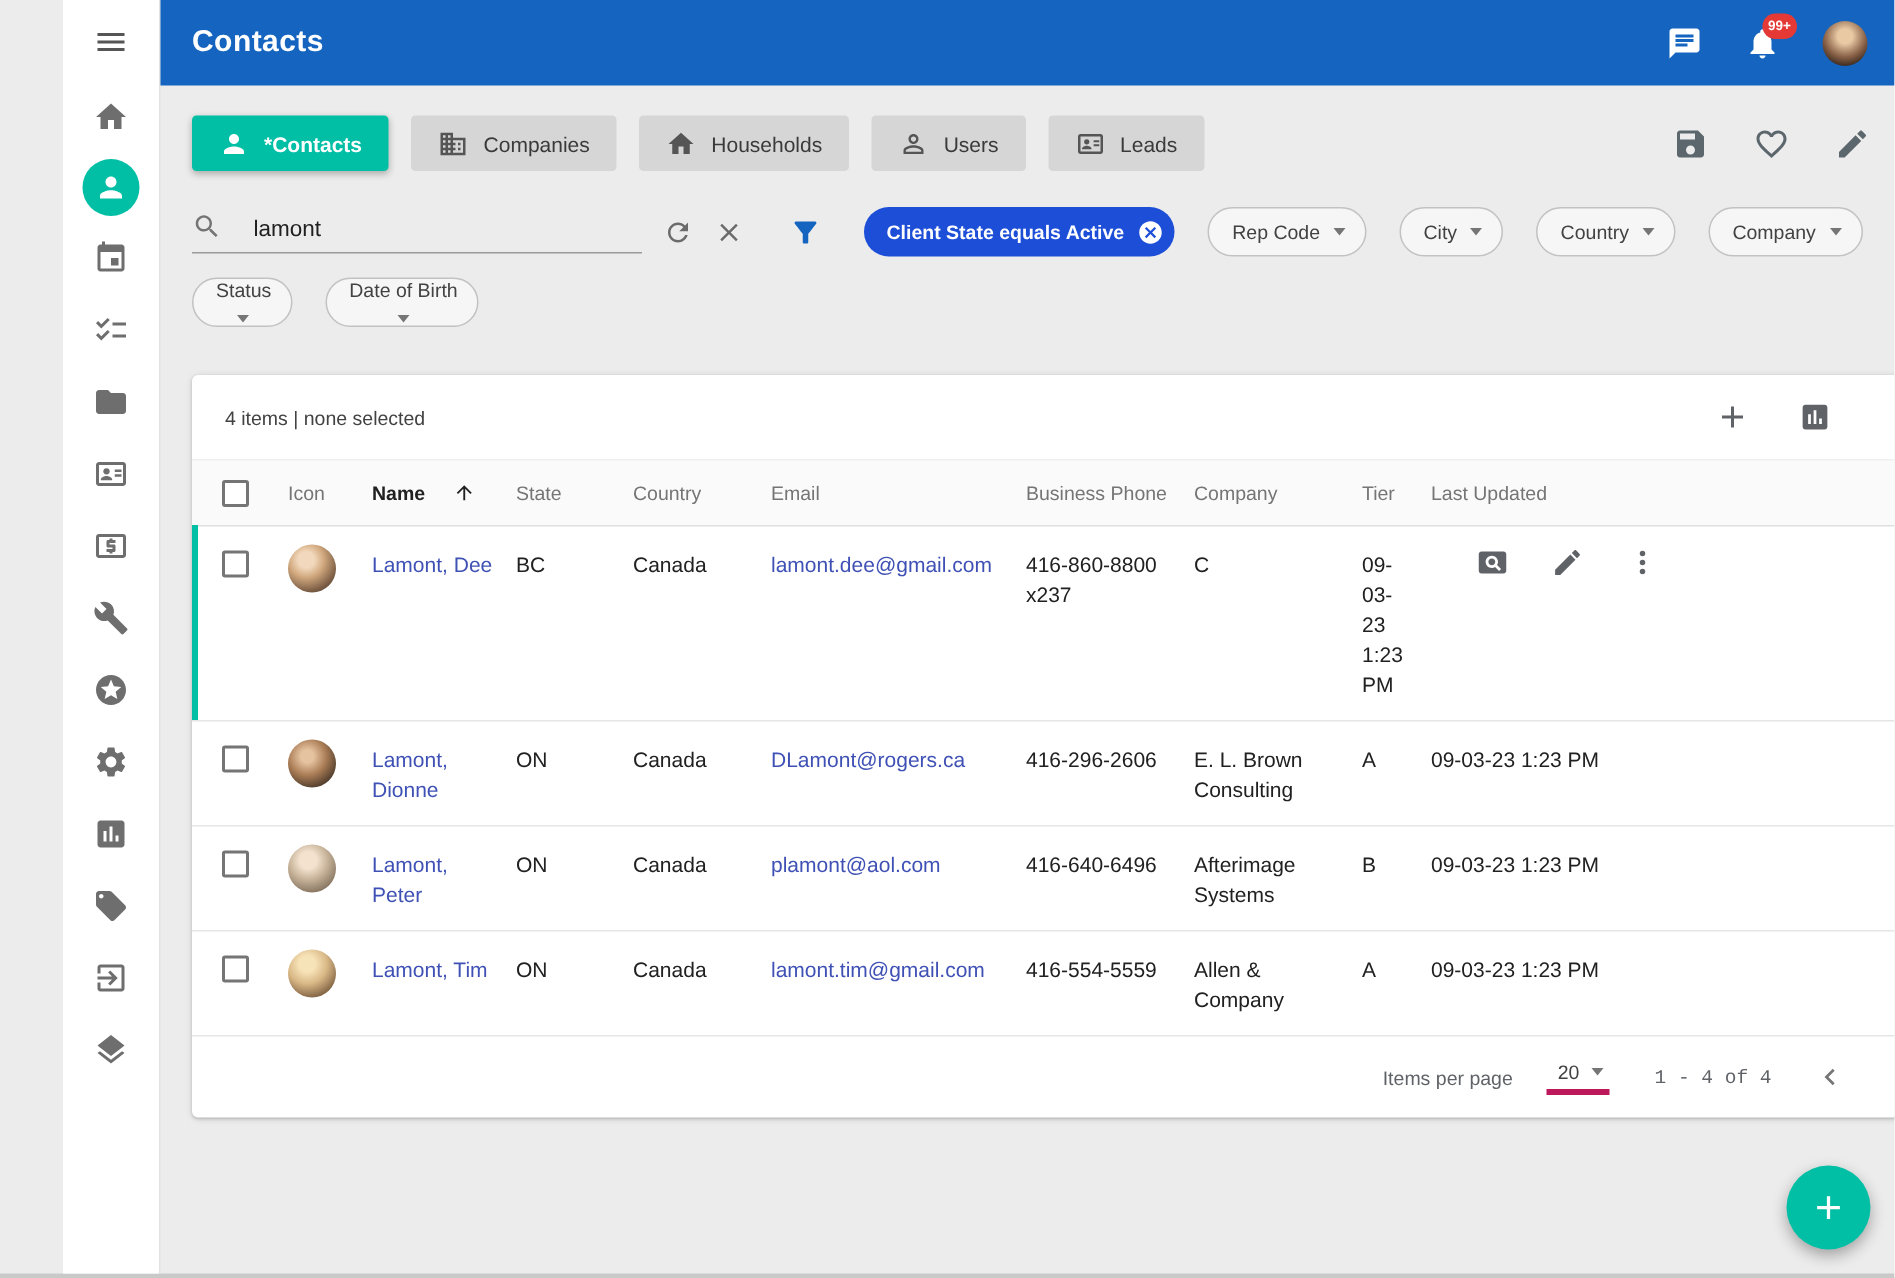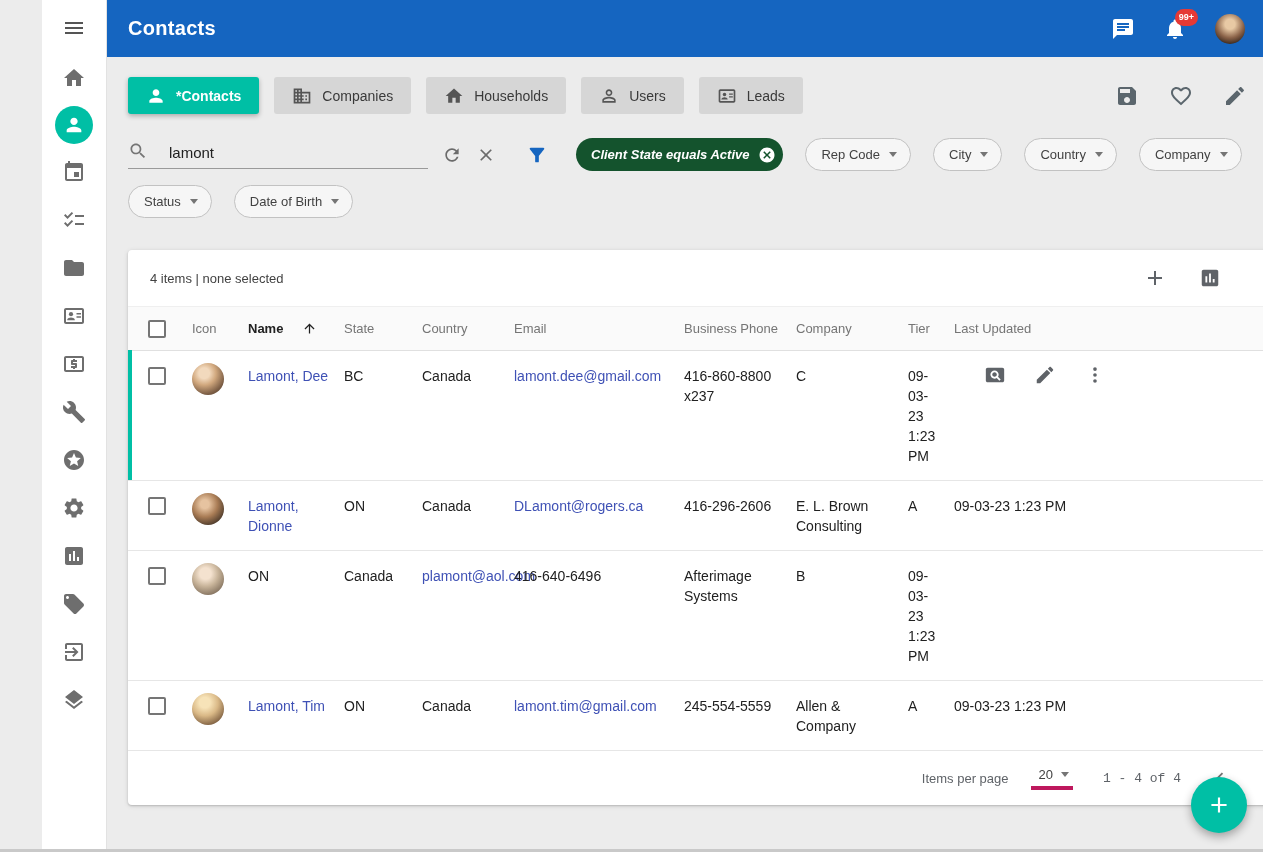--- a/index.html
+++ b/index.html
@@ -79,31 +79,31 @@
     border-bottom:1px solid #9A9A9A; padding-bottom:7px; color:#757575;
   }
   .search-input {
     border:none; outline:none; background:transparent; flex:1;
     font-size:15px; color:#212121; font-family:inherit;
   }
   .search-tool { color:#6B6B6B; cursor:pointer; background:none; border:none; display:flex; margin-left:14px; }
   .funnel-btn { color:#1565C0; margin:0 28px 0 30px; cursor:pointer; background:none; border:none; display:flex; }
 
   .chip-active {
-    height:33px; background:#14532d; color:#fff; border-radius:17px;
+    height:33px; background:#1d4ed8; color:#fff; border-radius:17px;
     display:flex; align-items:center; gap:9px; padding:0 7px 0 15px;
-    font-size:13px; font-weight:bold; cursor:pointer; border:none; font-family:inherit;font-style:italic;
+    font-size:13px; font-weight:bold; cursor:pointer; border:none; font-family:inherit;
   }
   .chip {
     height:33px; border:1px solid #C2C2C2; border-radius:17px; background:#F6F6F6;
     display:flex; align-items:center; gap:9px; padding:0 13px 0 15px;
     font-size:13px; color:#424242; cursor:pointer; margin-left:22px; font-family:inherit;
   }
   .filter-row2 { display:flex; align-items:center; margin-top:14px; }
-  .filter-row2 .chip { margin-left:0; margin-right:22px; }
+  .filter-row2 .chip { margin-left:0; margin-right:22px;flex-direction:column; }
   .caret {
     width:0; height:0; border-left:4.5px solid transparent;
     border-right:4.5px solid transparent; border-top:5px solid #757575;
   }
 
   
   .card {
     margin-top:32px; width:1167px; background:#fff; border-radius:4px;
     box-shadow:0 1px 2px rgba(0,0,0,.16), 0 1px 5px rgba(0,0,0,.12);
   }
@@ -497,20 +497,21 @@
           <div></div>
         </div>
 
         <div class="grid row">
           <div class="cb-wrap">
               <span class="cb"></span>
             </div>
           <div>
               <div class="avatar av-2"></div>
             </div>
+          <div class="cell link">Lamont, Peter</div>
           <div class="cell">ON</div>
           <div class="cell">Canada</div>
           <div class="cell link">plamont@aol.com</div>
           <div class="cell">416-640-6496</div>
           <div class="cell">Afterimage Systems</div>
           <div class="cell">B</div>
           <div class="cell">09-03-23 1:23 PM</div>
           <div></div>
         </div>
 
@@ -518,21 +519,21 @@
           <div class="cb-wrap">
               <span class="cb"></span>
             </div>
           <div>
               <div class="avatar av-3"></div>
             </div>
           <div class="cell link">Lamont, Tim</div>
           <div class="cell">ON</div>
           <div class="cell">Canada</div>
           <div class="cell link">lamont.tim@gmail.com</div>
-          <div class="cell">245-554-5559</div>
+          <div class="cell">416-554-5559</div>
           <div class="cell">Allen &amp; Company</div>
           <div class="cell">A</div>
           <div class="cell">09-03-23 1:23 PM</div>
           <div></div>
         </div>
 
         <div class="pager">
           <span class="pager-label">Items per page</span>
           <button class="page-size">
             <span>20</span>

